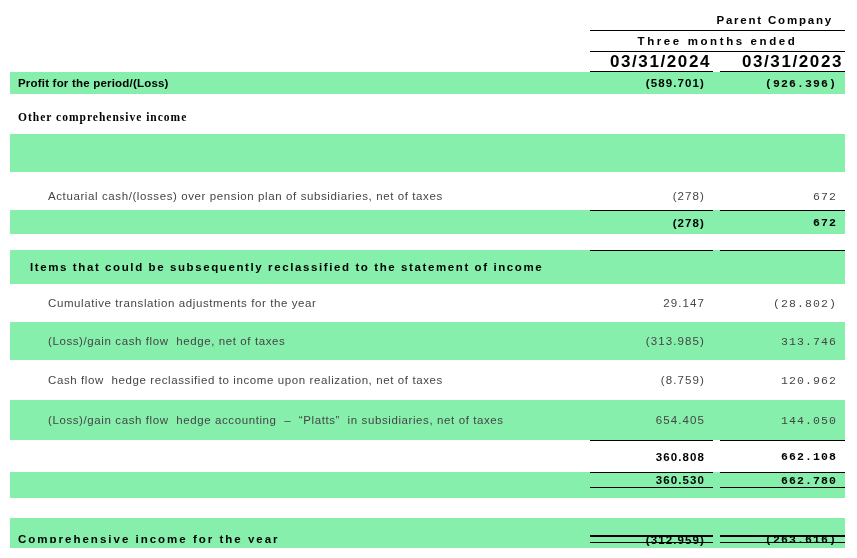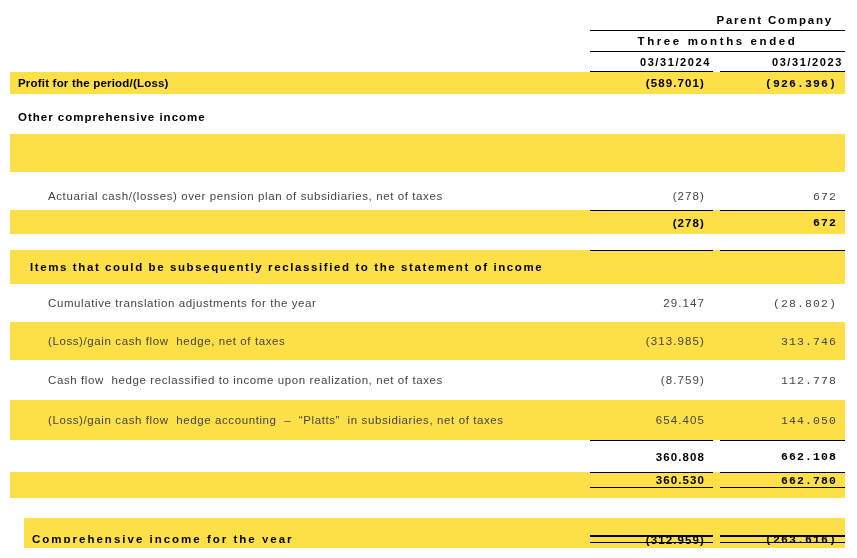--- a/index.html
+++ b/index.html
@@ -23,38 +23,38 @@
     font-weight:bold;font-size:11.5px;
   }
   .hrow1{height:21px;}
   .hrow1 .hright{justify-content:flex-end;padding-right:12px;letter-spacing:1.8px;}
   .hrow2{height:21px;}
   .hrow2 .hright{justify-content:center;letter-spacing:2.6px;}
   .hrow3{height:20px;}
   .hcol{
     width:123px;display:flex;align-items:center;justify-content:flex-end;
     box-sizing:border-box;border-bottom:1px solid #000;
-    font-weight:bold;font-size:11px;letter-spacing:1.6px;padding-right:2px;
+    font-weight:bold;font-size:17px;letter-spacing:1.6px;padding-right:2px;
   }
   .hcol.c2{width:125px;}
   .hcolgap{width:7px;}
 
   
   .row{display:flex;align-items:stretch;box-sizing:border-box;}
-  .shaded{background:#fde047;}
+  .shaded{background:#86efac;}
   .label{
     flex:1;display:flex;align-items:center;
     font-size:11.5px;color:#454545;letter-spacing:0.6px;
     white-space:pre;overflow:hidden;
   }
   .ind0{padding-left:8px;}
   .ind1{padding-left:20px;}
   .ind2{padding-left:38px;}
   .lb-bold{font-weight:bold;color:#000;letter-spacing:0.2px;}
-  .lb-section{font-weight:bold;color:#000;letter-spacing:1px;}
+  .lb-section{font-weight:bold;color:#000;letter-spacing:1px;font-family:Liberation Serif, serif;}
   .lb-band{font-weight:bold;color:#000;letter-spacing:1.6px;}
   .lb-total{font-weight:bold;color:#000;letter-spacing:2px;}
   .val{
     width:123px;display:flex;align-items:center;justify-content:flex-end;
     box-sizing:border-box;padding-right:8px;
     font-size:11.5px;color:#454545;letter-spacing:1.1px;
   }
   .val.c2{width:125px;font-family:Liberation Mono, monospace;}
   .colgap{width:7px;}
   .val.bold{font-weight:bold;color:#000;}
@@ -134,42 +134,42 @@
         <div class="row shaded" style="height: 38px;">
           <div class="label ind2">(Loss)/gain cash flow  hedge, net of taxes</div>
           <div class="val">(313.985)</div>
           <div class="colgap"></div>
           <div class="val c2">313.746</div>
         </div>
         <div class="row" style="height: 40px;">
           <div class="label ind2">Cash flow  hedge reclassified to income upon realization, net of taxes</div>
           <div class="val">(8.759)</div>
           <div class="colgap"></div>
-          <div class="val c2">112.778</div>
+          <div class="val c2">120.962</div>
         </div>
         <div class="row shaded" style="height: 40px;">
           <div class="label ind2">(Loss)/gain cash flow  hedge accounting  –  “Platts”  in subsidiaries, net of taxes</div>
           <div class="val">654.405</div>
           <div class="colgap"></div>
           <div class="val c2">144.050</div>
         </div>
         <div class="row" style="height: 32px;">
           <div class="label ind0"></div>
           <div class="val bold b-top">360.808</div>
           <div class="colgap"></div>
           <div class="val c2 bold b-top">662.108</div>
         </div>
         <div class="row shaded" style="height: 26px; padding-bottom: 10px;">
           <div class="label ind0"></div>
           <div class="val bold b-top b-bottom">360.530</div>
           <div class="colgap"></div>
           <div class="val c2 bold b-top b-bottom">662.780</div>
         </div>
         <div class="row" style="height: 20px;"></div>
-        <div class="row shaded" style="height: 30px; padding-top: 17px; padding-bottom: 5px; margin-left: 14px;">
+        <div class="row shaded" style="height: 30px; padding-top: 17px; padding-bottom: 5px;">
           <div class="label ind0 lb-total">Comprehensive income for the year</div>
           <div class="val bold b-top-thick b-bottom">(312.959)</div>
           <div class="colgap"></div>
           <div class="val c2 bold b-top-thick b-bottom">(263.616)</div>
         </div>
       </div>
   </div>
 </div>
 
 </body></html>

